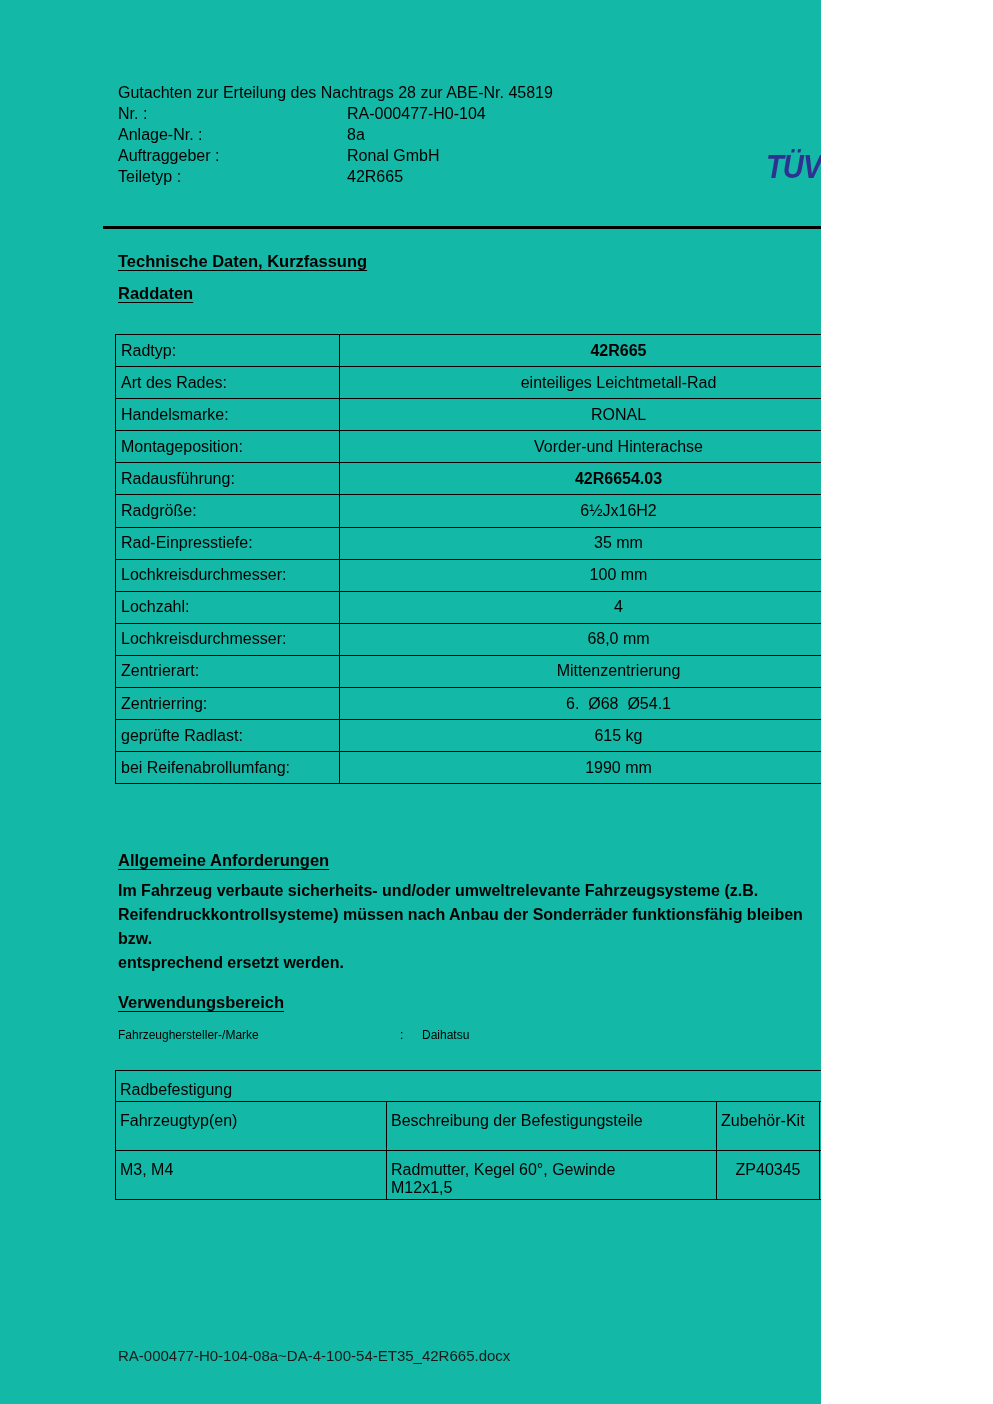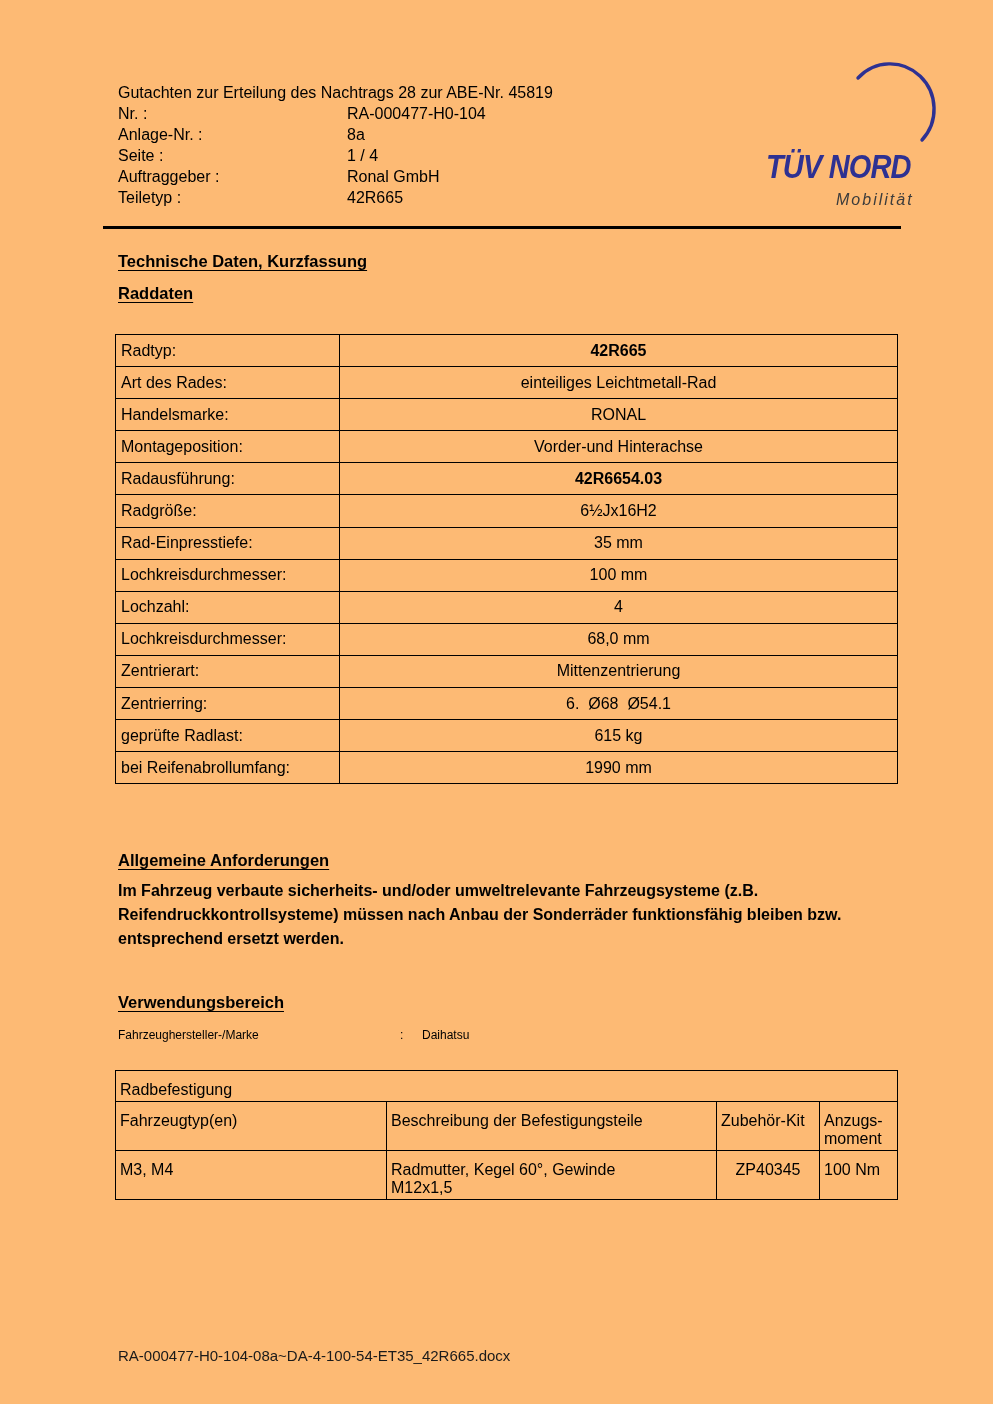--- a/index.html
+++ b/index.html
@@ -4,23 +4,23 @@
 <style>
   * { margin:0; padding:0; box-sizing:border-box; }
   html,body { background:#ffffff; }
   body {
     font-family:"Liberation Sans", sans-serif;
     color:#000;
     width:993px;
   }
   .page {
     position:relative;
-    width:993px;
+    width:821px;
     height:1404px;
-    background:#fdba74;
+    background:#14b8a6;
     overflow:hidden;
   }
   .abs { position:absolute; }
 
   
   .header-block { left:118px; top:82px; font-size:16px; line-height:21px; }
   .hdr-row { display:flex; }
   .hdr-row .hdr-lbl { width:229px; flex:0 0 229px; }
 
   
@@ -101,24 +101,20 @@
 
   <div class="abs header-block">
     <div>Gutachten zur Erteilung des Nachtrags 28 zur ABE-Nr. 45819</div>
     <div class="hdr-row">
       <span class="hdr-lbl">Nr. :</span>
       <span class="hdr-val">RA-000477-H0-104</span>
     </div>
     <div class="hdr-row">
       <span class="hdr-lbl">Anlage-Nr. :</span>
       <span class="hdr-val">8a</span>
-    </div>
-    <div class="hdr-row">
-      <span class="hdr-lbl">Seite :</span>
-      <span class="hdr-val">1 / 4</span>
     </div>
     <div class="hdr-row">
       <span class="hdr-lbl">Auftraggeber :</span>
       <span class="hdr-val">Ronal GmbH</span>
     </div>
     <div class="hdr-row">
       <span class="hdr-lbl">Teiletyp :</span>
       <span class="hdr-val">42R665</span>
     </div>
   </div>

